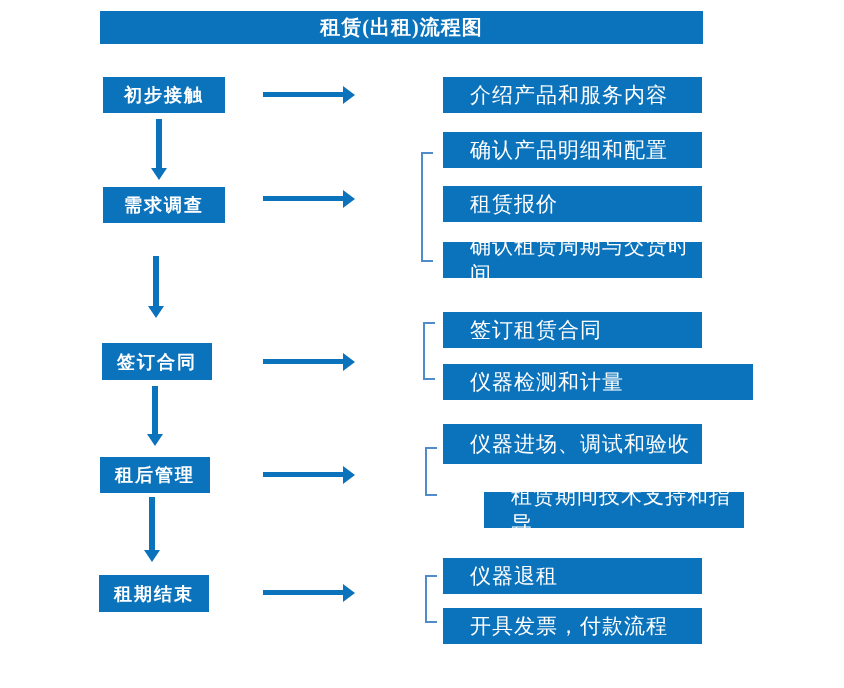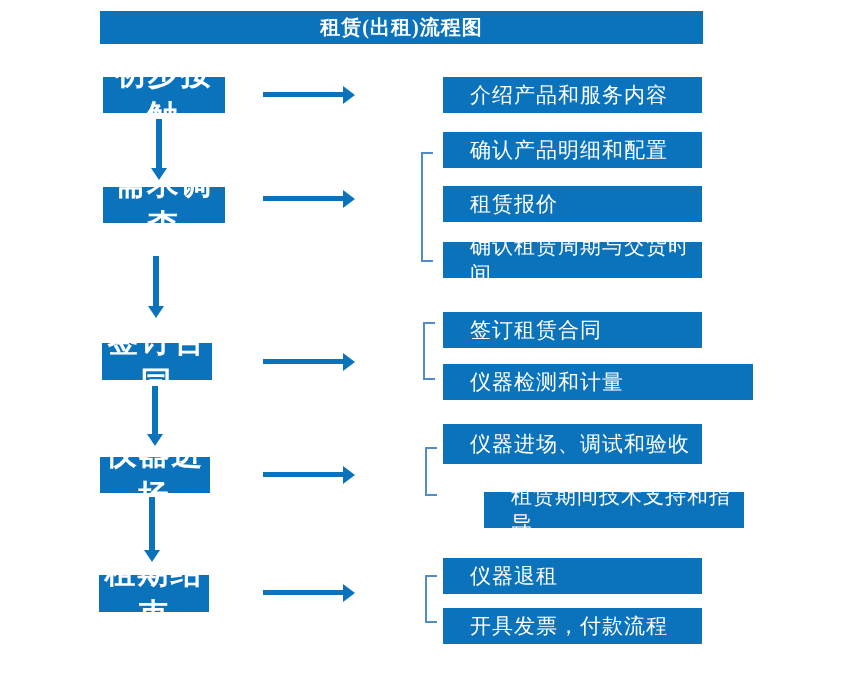--- a/index.html
+++ b/index.html
@@ -21,21 +21,21 @@
     background:var(--primary);
     color:var(--text-on-primary);
     font-size:20px;font-weight:bold;
     text-align:center;line-height:33px;
     letter-spacing:1px;
   }
   .box-step{
     position:absolute;
     background:var(--primary);
     color:var(--text-on-primary);
-    font-size:31px;font-weight:bold;
+    font-size:18px;font-weight:bold;
     text-align:center;
     letter-spacing:2px;
     display:flex;align-items:center;justify-content:center;
     box-sizing:border-box;
   }
   .box-detail{
     position:absolute;
     background:var(--primary);
     color:var(--text-on-primary);
     font-size:21px;font-weight:normal;
@@ -68,21 +68,21 @@
 </style>
 </head>
 <body>
 
 <div id="canvas">
   <div class="title-bar">租赁(出租)流程图</div>
   <div id="layer">
       <div class="box-step" style="left: 103px; top: 77px; width: 122px; height: 36px;">初步接触</div>
       <div class="box-step" style="left: 103px; top: 187px; width: 122px; height: 36px;">需求调查</div>
       <div class="box-step" style="left: 102px; top: 343px; width: 110px; height: 37px;">签订合同</div>
-      <div class="box-step" style="left: 100px; top: 457px; width: 110px; height: 36px;">仪器进场</div>
+      <div class="box-step" style="left: 100px; top: 457px; width: 110px; height: 36px;">租后管理</div>
       <div class="box-step" style="left: 99px; top: 575px; width: 110px; height: 37px;">租期结束</div>
       <div class="box-detail" style="left: 443px; top: 77px; width: 259px; height: 36px;">介绍产品和服务内容</div>
       <div class="box-detail" style="left: 443px; top: 132px; width: 259px; height: 36px;">确认产品明细和配置</div>
       <div class="box-detail" style="left: 443px; top: 186px; width: 259px; height: 36px;">租赁报价</div>
       <div class="box-detail" style="left: 443px; top: 242px; width: 259px; height: 36px;">确认租赁周期与交货时间</div>
       <div class="box-detail" style="left: 443px; top: 312px; width: 259px; height: 36px;">签订租赁合同</div>
       <div class="box-detail" style="left: 443px; top: 364px; width: 310px; height: 36px;">仪器检测和计量</div>
       <div class="box-detail" style="left: 443px; top: 424px; width: 259px; height: 40px;">仪器进场、调试和验收</div>
       <div class="box-detail" style="left: 443px; top: 492px; width: 260px; height: 36px; margin-left: 41px;">租赁期间技术支持和指导</div>
       <div class="box-detail" style="left: 443px; top: 558px; width: 259px; height: 36px;">仪器退租</div>

